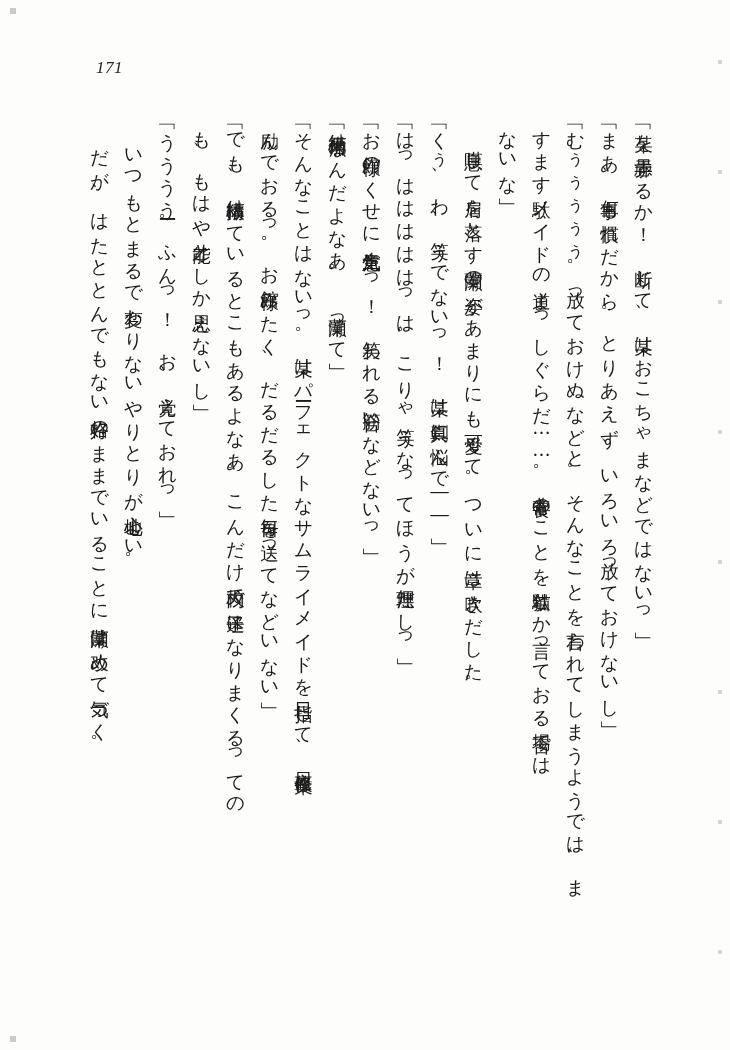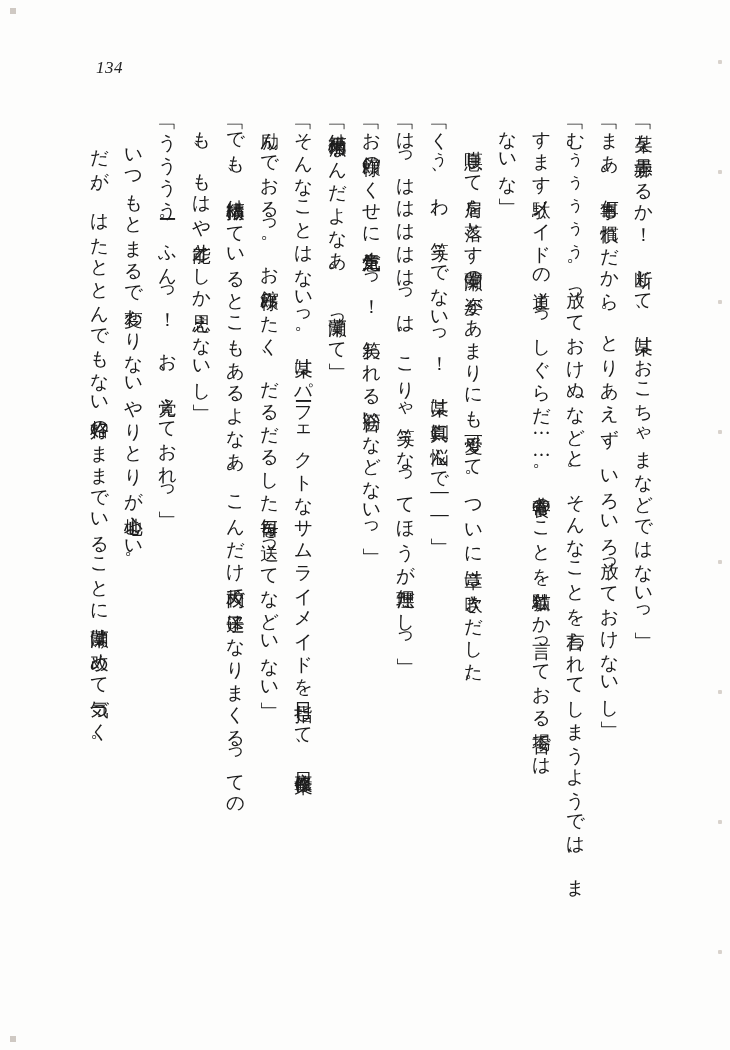--- a/index.html
+++ b/index.html
@@ -106,21 +106,21 @@
     <i style="top:60px"></i>
     <i style="top:170px"></i>
     <i style="top:300px"></i>
     <i style="top:430px"></i>
     <i style="top:560px"></i>
     <i style="top:690px"></i>
     <i style="top:820px"></i>
     <i style="top:950px"></i>
   </div>
 
-  <div class="page-number">134</div>
+  <div class="page-number">171</div>
 
   <div class="body-text">
     <div class="col">「某を愚弄するか！　断じて、某はおこちゃまなどではないっ」</div>
     <div class="col">「まあ、何事も慣れだから。とりあえず、いろいろ放っておけないし」</div>
     <div class="col">「むぅぅぅぅぅ。放っておけぬなどと。そんなことを言われてしまうようでは、ま</div>
     <div class="col">すます駄メイドの道まっしぐらだ……。非常食のことを駄猫とか言っておる場合では</div>
     <div class="col">ないな」</div>
     <div class="col indent">嘆息して肩を落とす蘭瀬の姿があまりにも可愛くて。ついに章は吹きだした。</div>
     <div class="col">「くぅ、わ、笑うでないっ！　某は真剣に悩んで――」</div>
     <div class="col">「はっはははははっは。こりゃ笑うなってほうが無理だしっ」</div>

